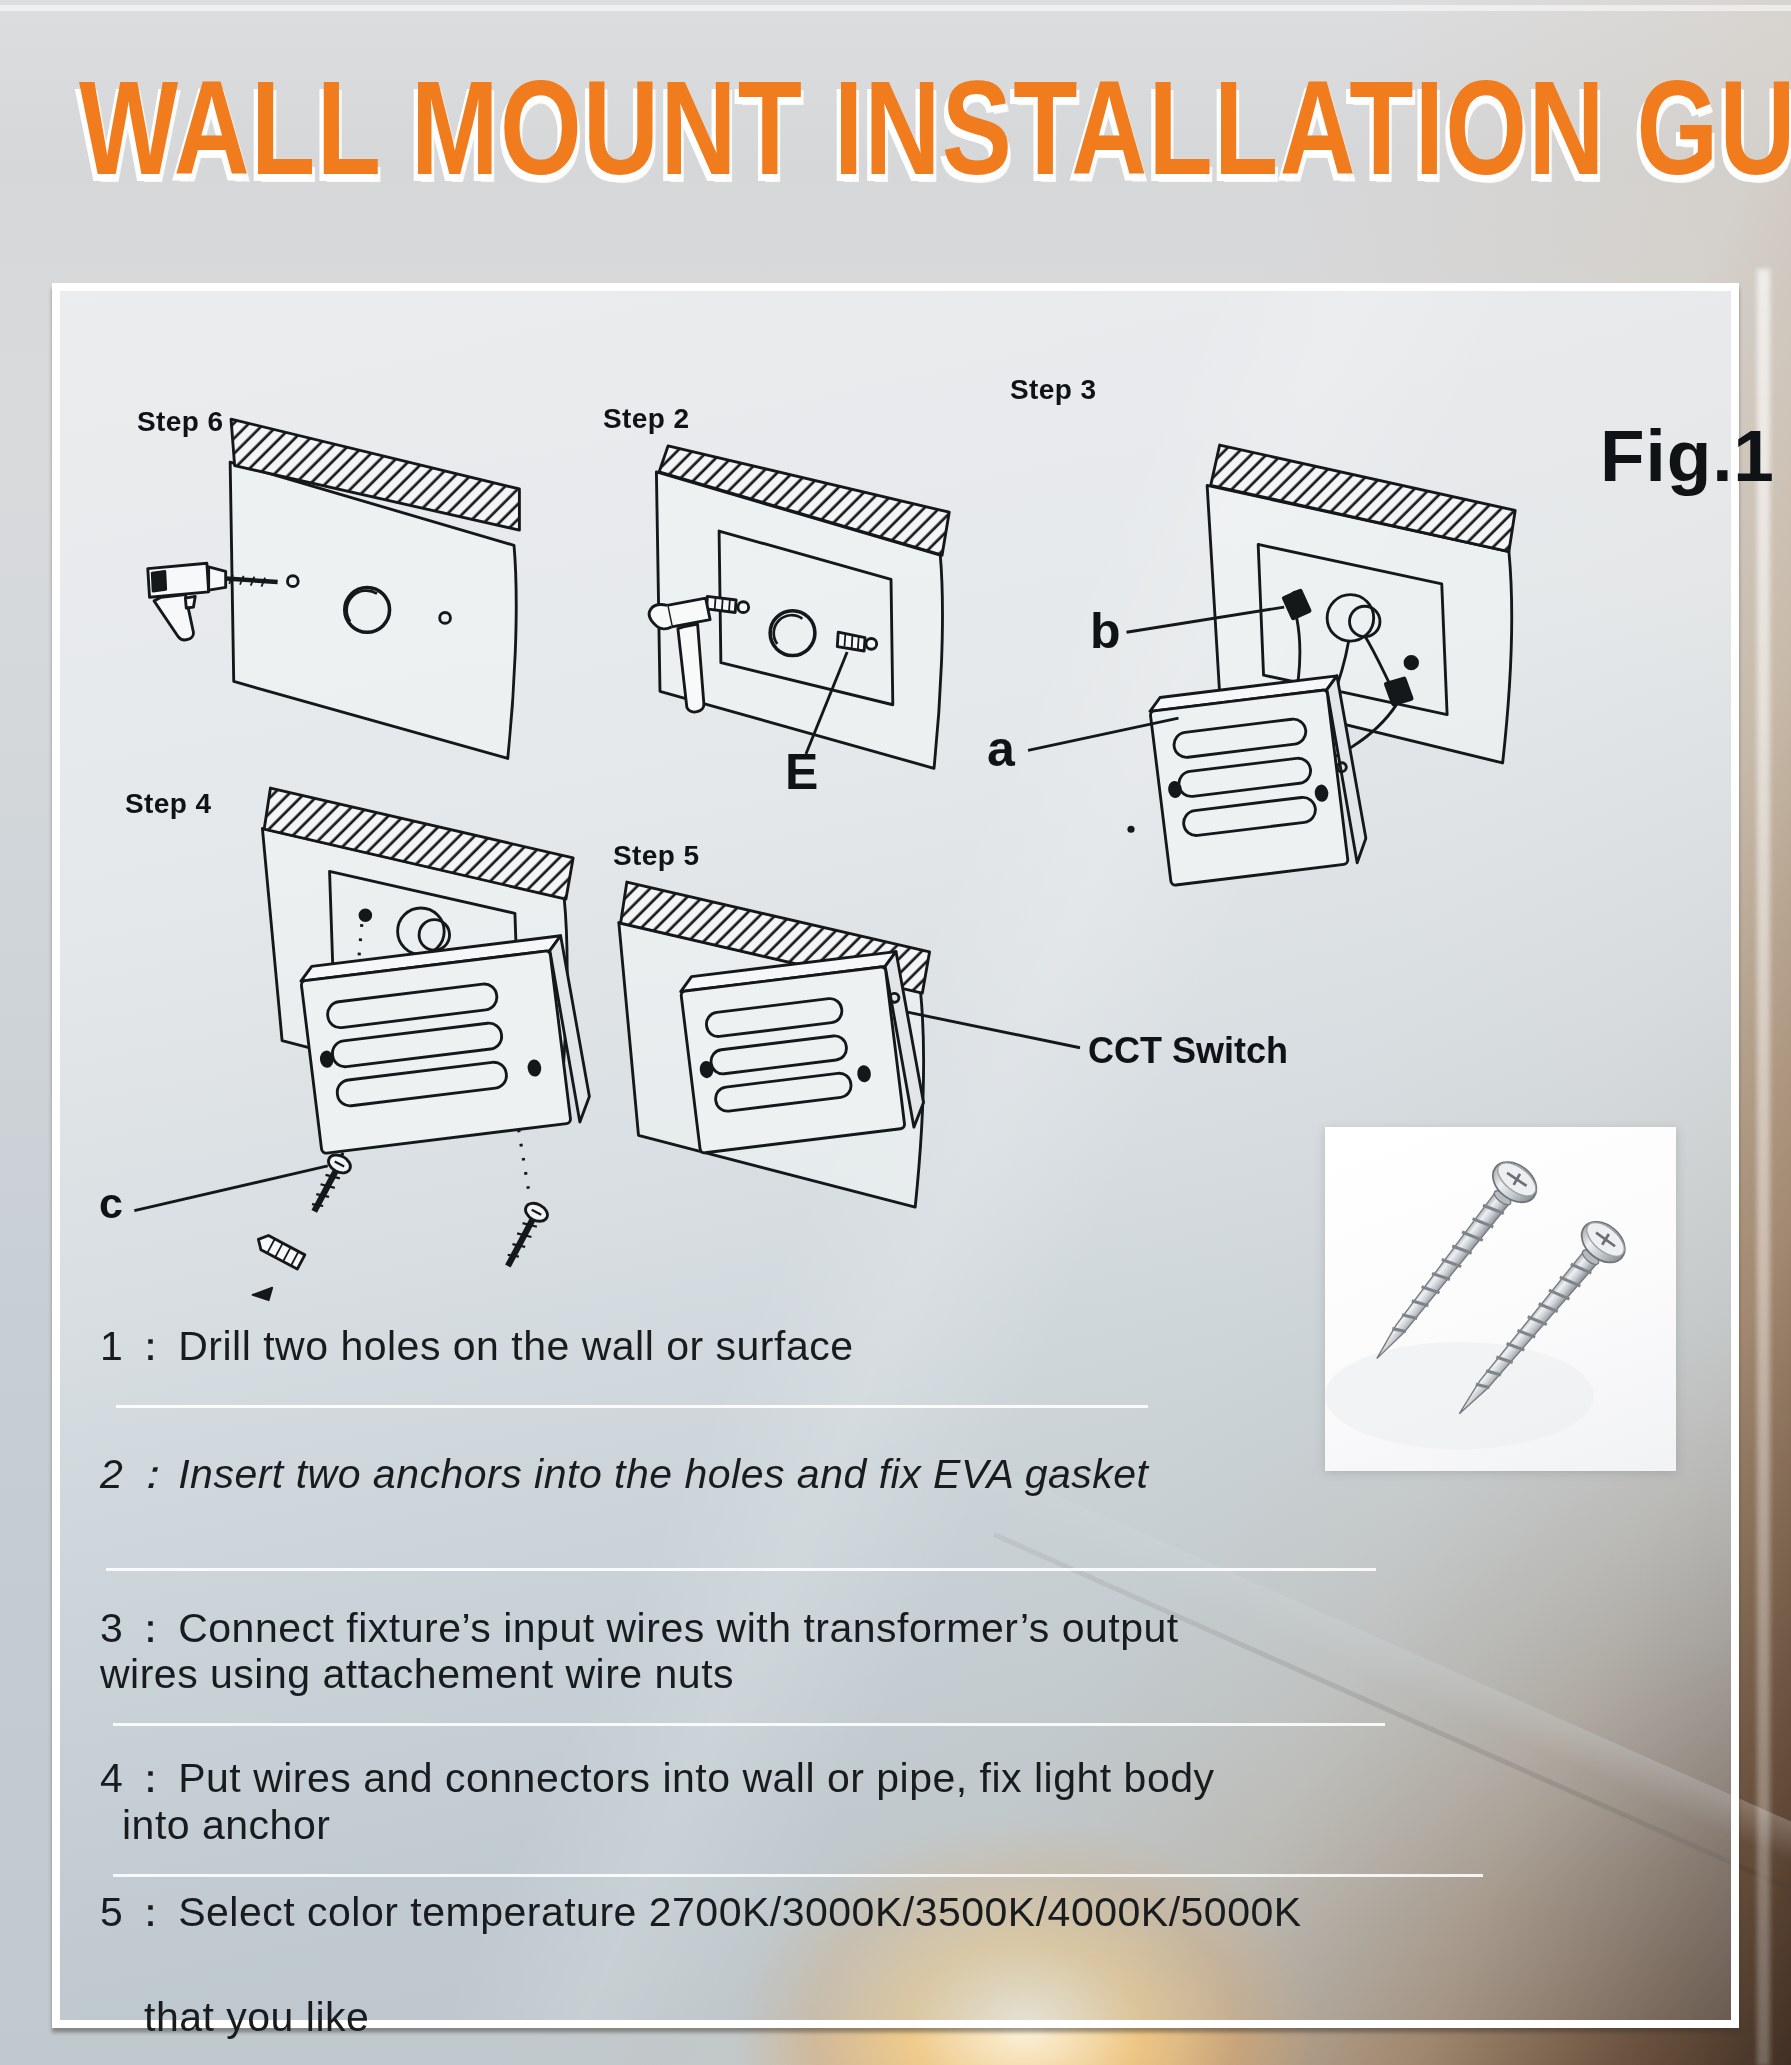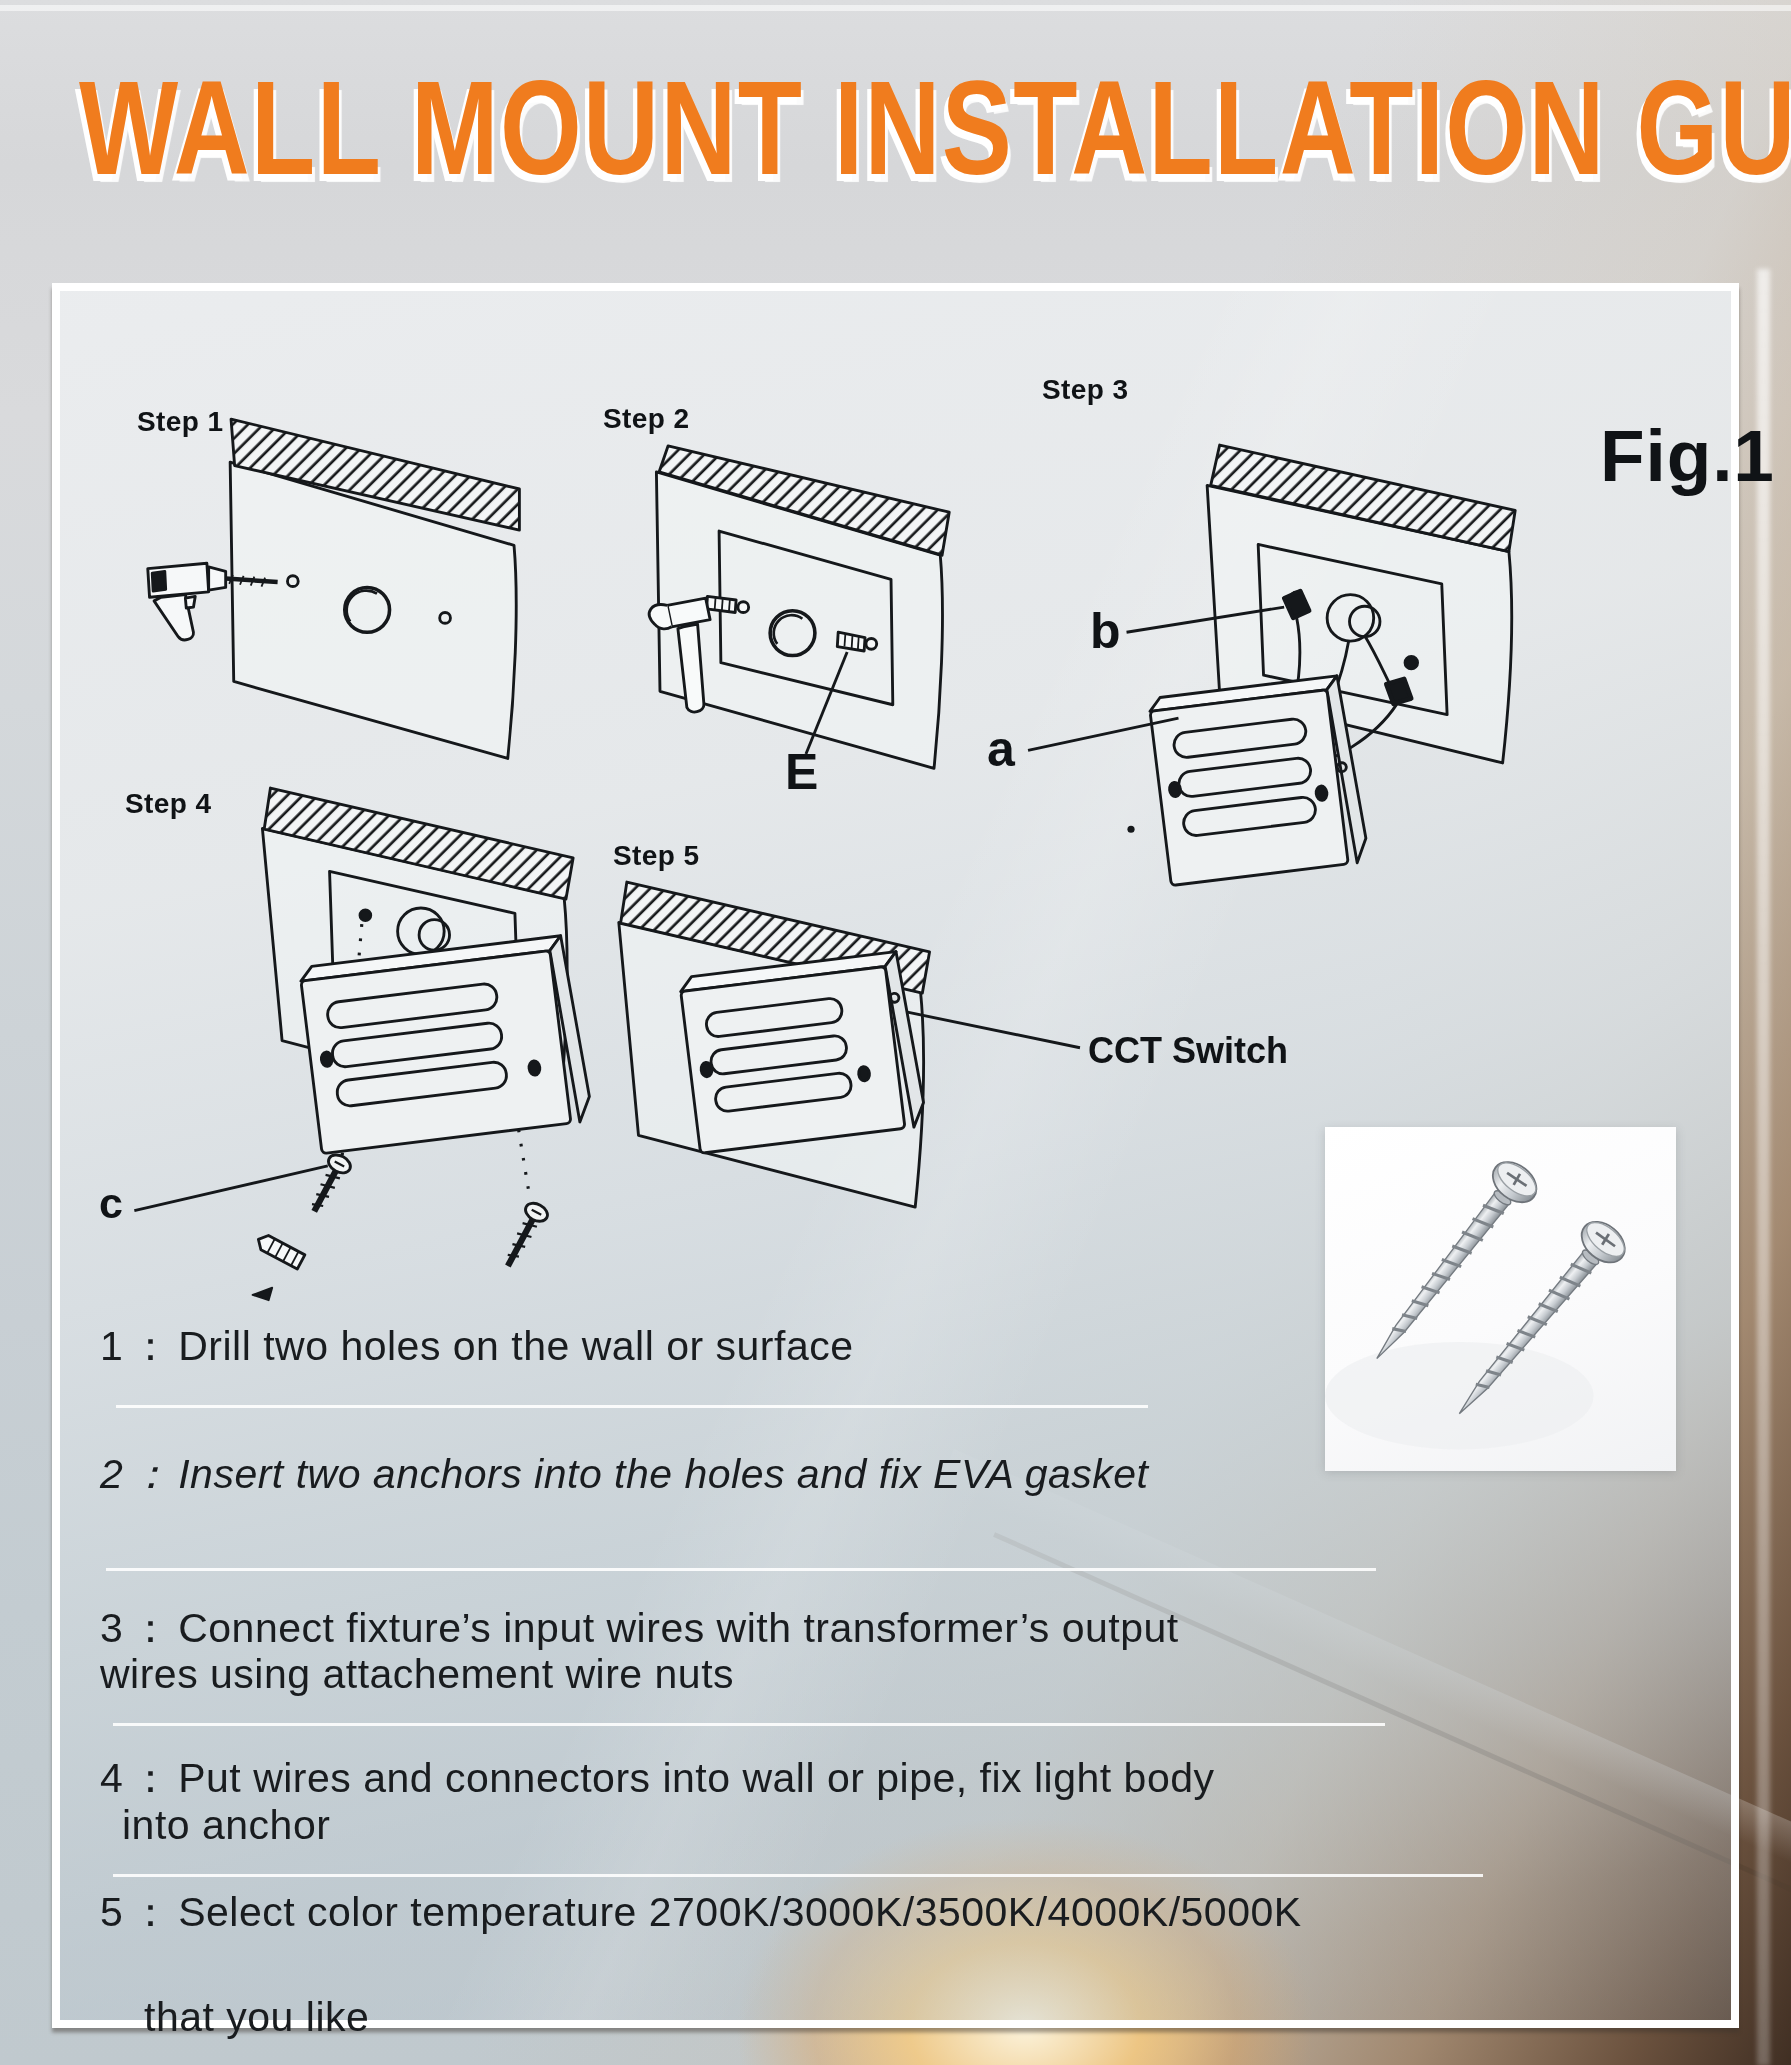--- a/index.html
+++ b/index.html
@@ -236,23 +236,23 @@
         <rect x="794" y="1162" width="152" height="27" rx="13"></rect>
         <rect x="794" y="1204" width="152" height="27" rx="13"></rect>
         <ellipse cx="788" cy="1182" rx="6" ry="8" fill="#15181b"></ellipse>
         <ellipse cx="962" cy="1208" rx="6" ry="8" fill="#15181b"></ellipse>
         <circle cx="1006" cy="1128" r="5" fill="none"></circle>
       </g>
       <line x1="1012" y1="1130" x2="1206" y2="1170"></line>
     </g>
   </svg>
 
-  <div class="label step-label" style="left:137px;top:406px;">Step 1</div>
+  <div class="label step-label" style="left:137px;top:406px;">Step 6</div>
   <div class="label step-label" style="left:603px;top:403px;">Step 2</div>
-  <div class="label step-label" style="left:1010px;top:374px;margin-left:32px;">Step 3</div>
+  <div class="label step-label" style="left:1010px;top:374px;">Step 3</div>
   <div class="label step-label" style="left:125px;top:788px;">Step 4</div>
   <div class="label step-label" style="left:613px;top:840px;">Step 5</div>
   <div class="label fig-label" style="left:1554px;top:414px;margin-left:46px;">Fig.1</div>
 
   <div class="label callout" style="left:1090px;top:602px;">b</div>
   <div class="label callout" style="left:987px;top:720px;">a</div>
   <div class="label callout" style="left:785px;top:743px;">E</div>
   <div class="label callout" style="left:99px;top:1179px;font-size:43px;">c</div>
   <div class="label cct-label" style="left:1088px;top:1030px;">CCT Switch</div>
 

